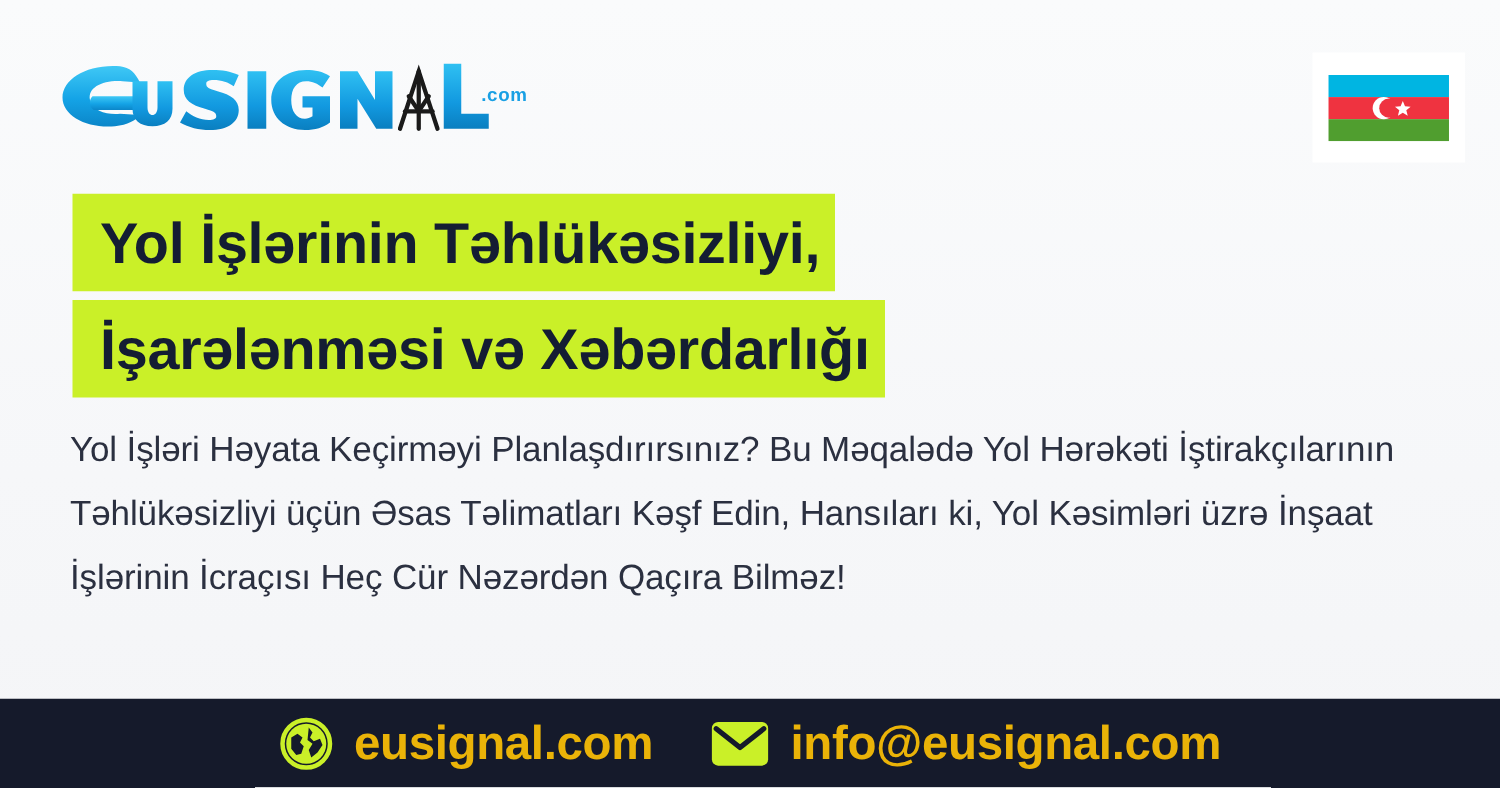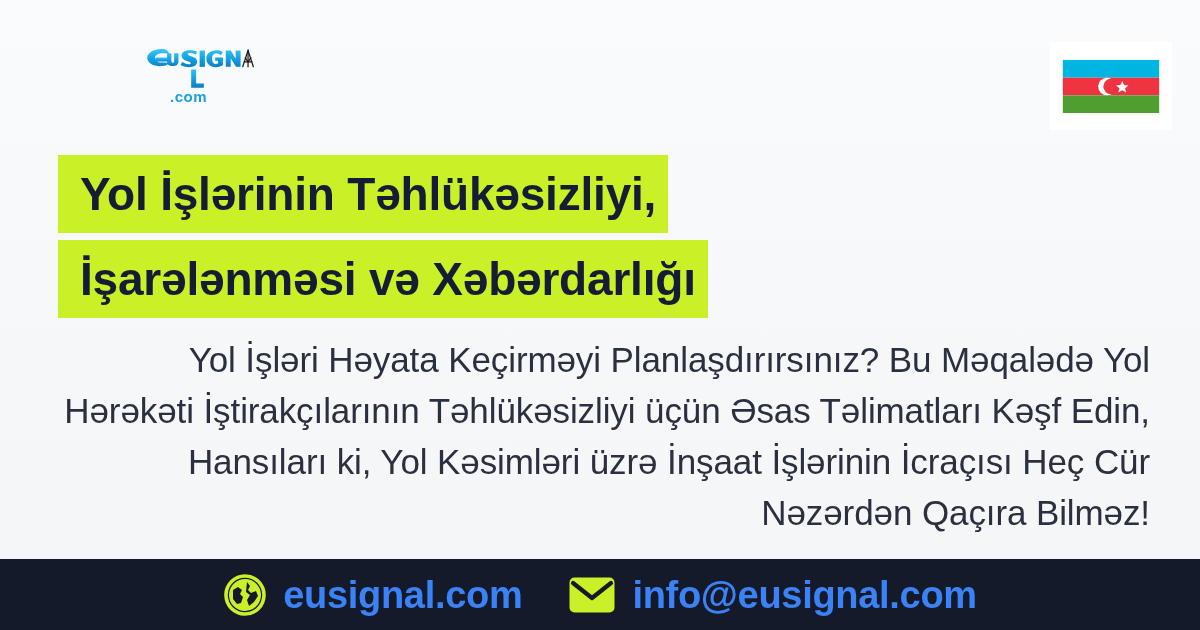--- a/index.html
+++ b/index.html
@@ -32,21 +32,20 @@
     height: 150px;
   }
 
   .logo {
     position: absolute;
     left: 48px;
     top: 47px;
     height: 58px;
     display: flex;
     align-items: center;
-    flex-direction: column;
   }
 
   .logo svg { display: block; }
 
   .flag-box {
     position: absolute;
     right: 28px;
     top: 42px;
     width: 122px;
     height: 88px;
@@ -83,26 +82,25 @@
   }
 
   .hl-line + .hl-line { margin-top: 7px; }
 
   
   .body-text {
     position: absolute;
     left: 56px;
     top: 334px;
     width: 1094px;
-    font-size: 35px;
+    font-size: 28px;
     line-height: 51px;
     color: #2b3040;
     font-weight: normal;
     letter-spacing: -0.1px;
-    text-align: right;
   }
 
   
   .footer {
     position: absolute;
     left: 0;
     bottom: 0;
     width: 1200px;
     height: 71px;
     background: #151a2b;
@@ -112,21 +110,21 @@
     gap: 46px;
   }
 
   .footer-item {
     display: flex;
     align-items: center;
     gap: 16px;
   }
 
   .footer-text {
-    color: #3b82f6;
+    color: #eab308;
     font-size: 38px;
     font-weight: bold;
     letter-spacing: -0.3px;
     line-height: 1;
   }
 
   .footer-icon { display: block; flex: none; }
 </style>
 </head>
 <body>

